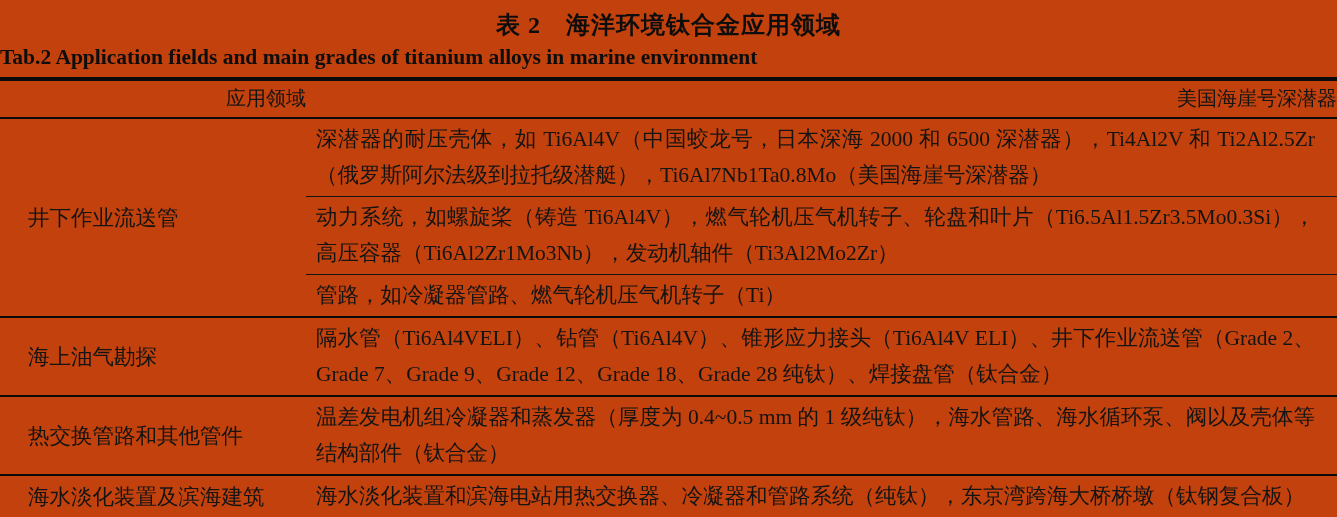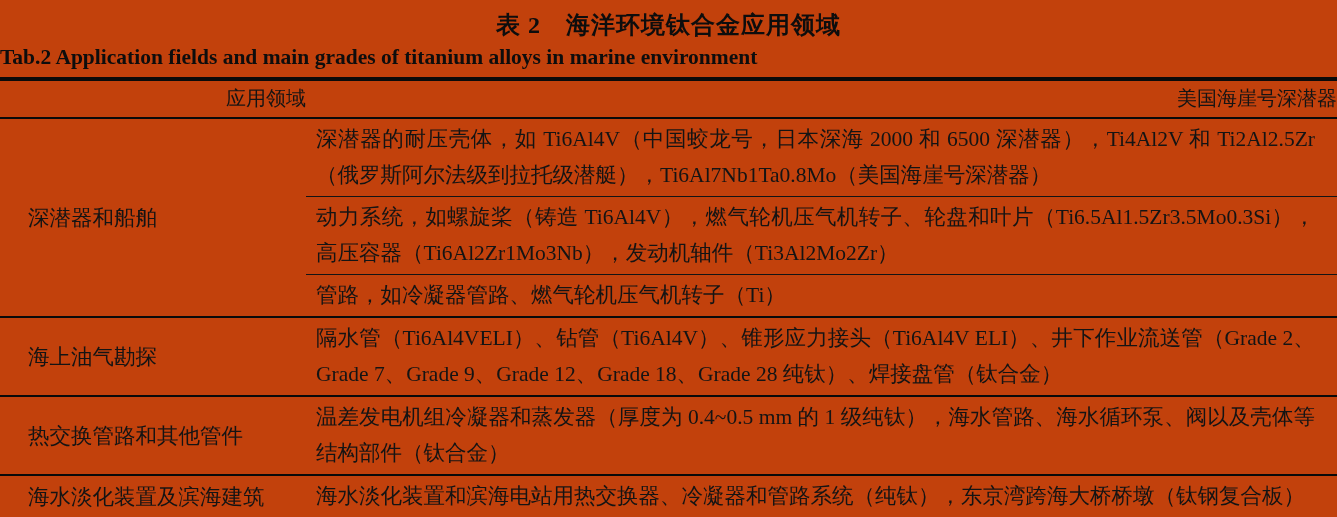--- a/index.html
+++ b/index.html
@@ -83,21 +83,21 @@
     </colgroup>
     <thead>
       <tr>
         <th>应用领域</th>
         <th>美国海崖号深潜器</th>
       </tr>
     </thead>
     <tbody>
 
       <tr>
-        <td class="field-cell" rowspan="3">深潜器和船舶</td>
+        <td class="field-cell" rowspan="3">井下作业流送管</td>
         <td class="entry-cell">深潜器的耐压壳体，如 Ti6Al4V（中国蛟龙号，日本深海 2000 和 6500 深潜器），Ti4Al2V 和 Ti2Al2.5Zr（俄罗斯阿尔法级到拉托级潜艇），Ti6Al7Nb1Ta0.8Mo（美国海崖号深潜器）</td>
       </tr>
       <tr class="subrow">
         <td class="entry-cell">动力系统，如螺旋桨（铸造 Ti6Al4V），燃气轮机压气机转子、轮盘和叶片（Ti6.5Al1.5Zr3.5Mo0.3Si），高压容器（Ti6Al2Zr1Mo3Nb），发动机轴件（Ti3Al2Mo2Zr）</td>
       </tr>
       <tr class="subrow">
         <td class="entry-cell">管路，如冷凝器管路、燃气轮机压气机转子（Ti）</td>
       </tr>
 
       <tr class="group">

